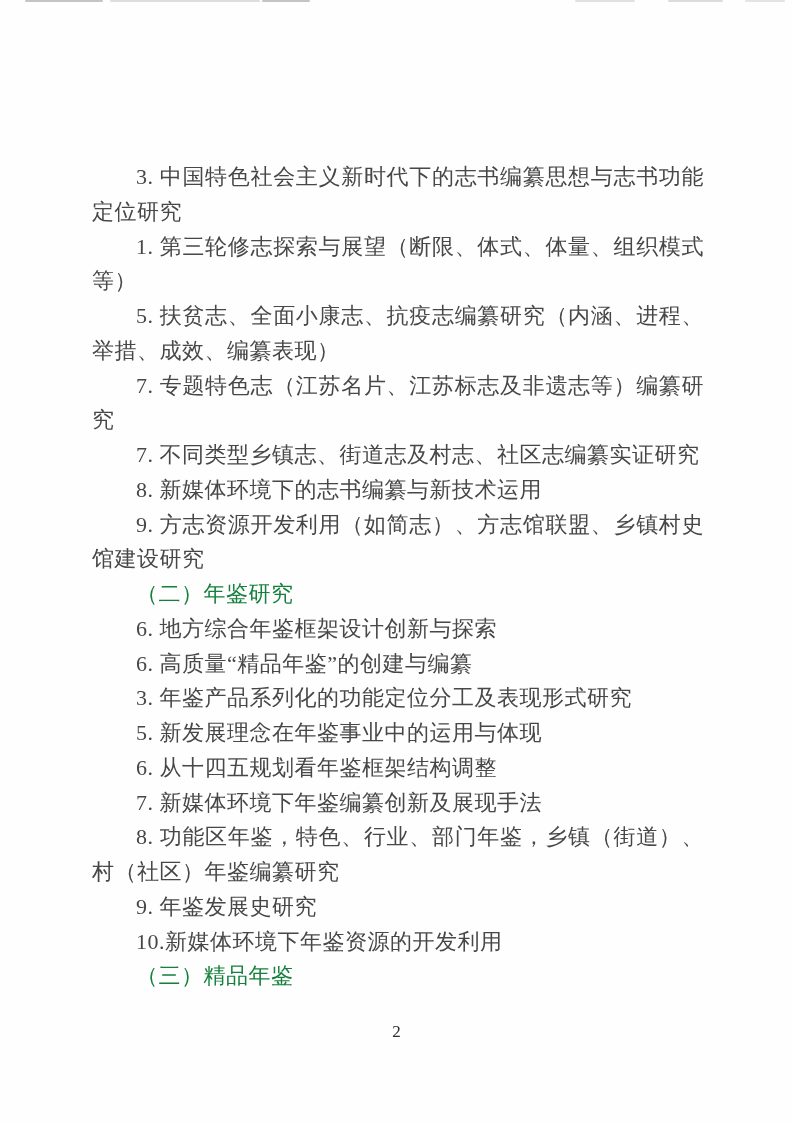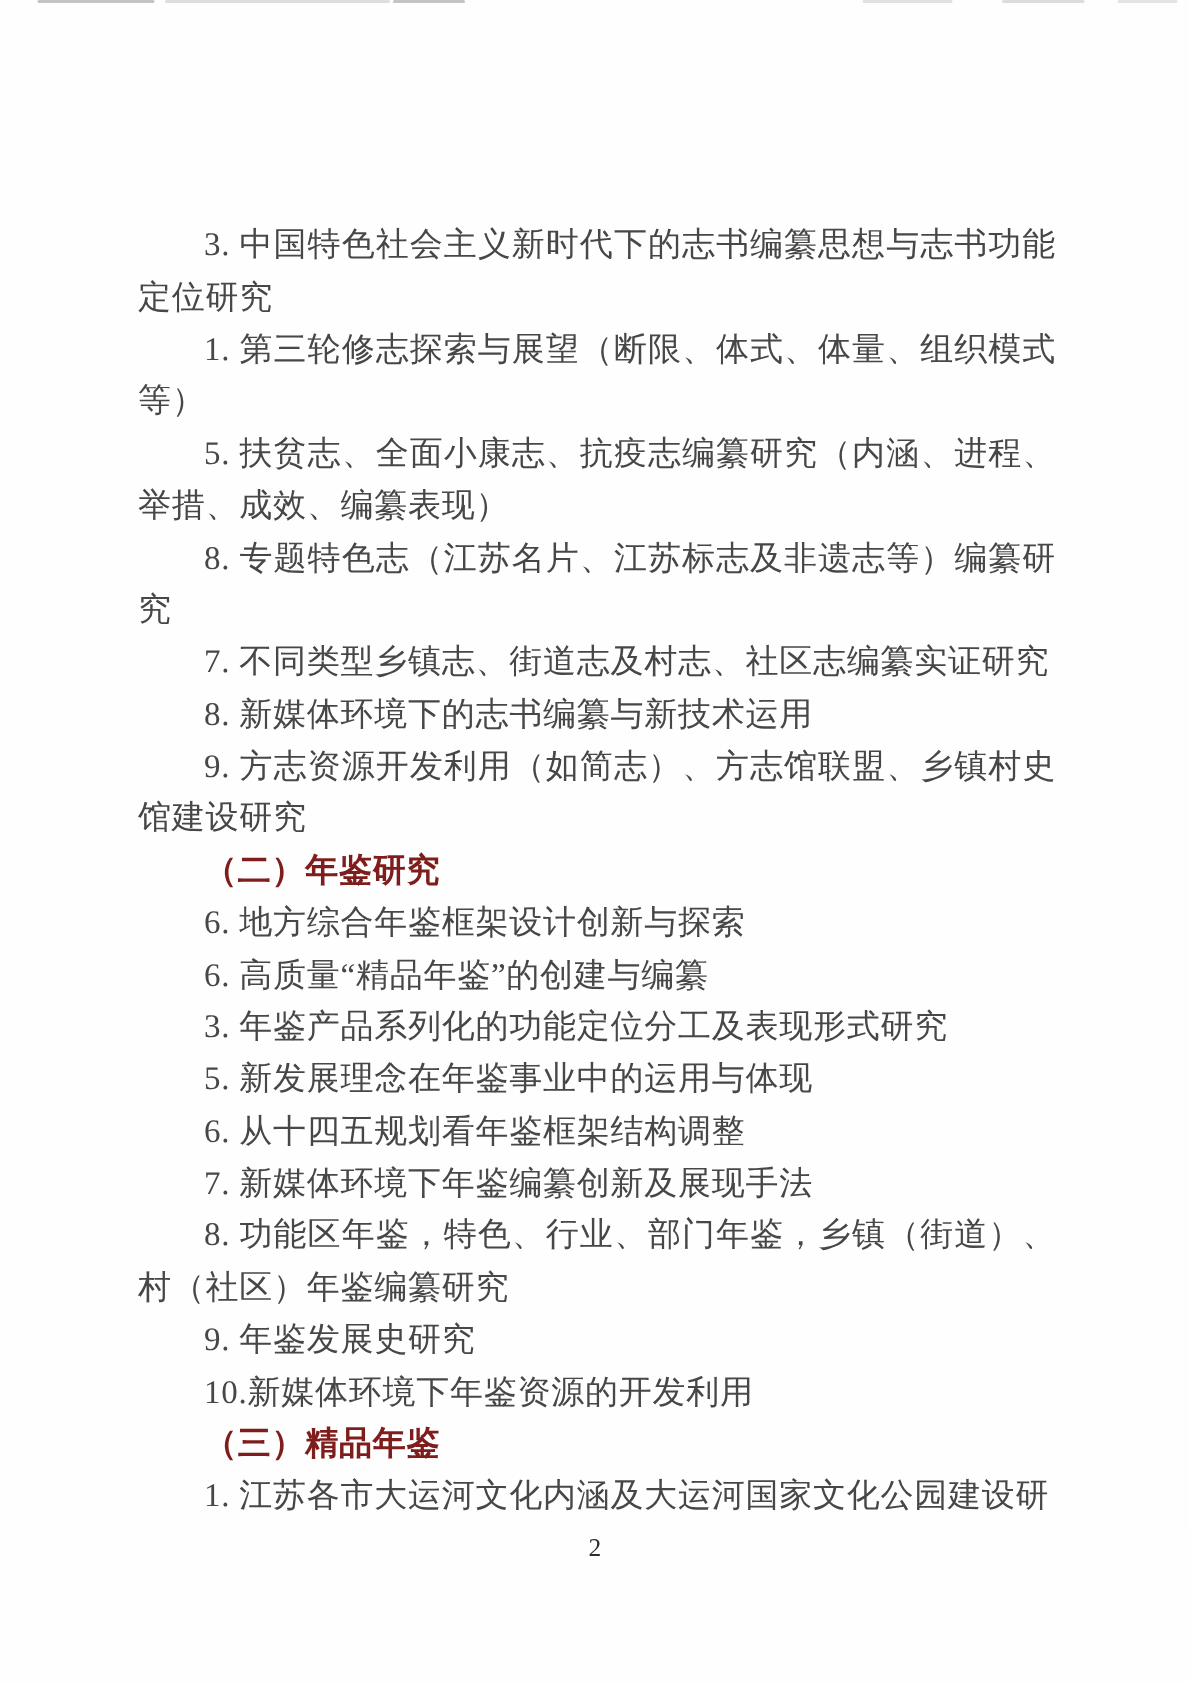--- a/index.html
+++ b/index.html
@@ -32,37 +32,37 @@
   }
   .scan-edge i:nth-child(1) { left: 25px;  width: 78px;  }
   .scan-edge i:nth-child(2) { left: 110px; width: 150px; opacity: .55; }
   .scan-edge i:nth-child(3) { left: 262px; width: 48px;  }
   .scan-edge i:nth-child(4) { left: 575px; width: 60px;  opacity: .5; }
   .scan-edge i:nth-child(5) { left: 668px; width: 55px;  opacity: .6; }
   .scan-edge i:nth-child(6) { left: 745px; width: 40px;  opacity: .45; }
 
   .doc-body {
     position: absolute;
-    top: 146px;
+    top: 160px;
     left: 92px;
     width: 612px;
     color: #474747;
     font-size: 22px;
     line-height: 34.75px;
     letter-spacing: 0.5px;
     text-align: justify;
   }
   .doc-body p {
     margin: 0;
     padding: 0;
     text-indent: 2em;
   }
   .doc-body p.heading {
-    font-weight: bold;
-    color: #7f1d1d;
+    font-weight: normal;
+    color: #15803d;
   }
 
   .page-footer {
     position: absolute;
     top: 1022px;
     left: 0;
     width: 793px;
     text-align: center;
   }
   .page-number {
@@ -83,35 +83,34 @@
       <i></i>
       <i></i>
       <i></i>
   </div>
 
   <main class="doc-body">
 
   <p class="item">3. 中国特色社会主义新时代下的志书编纂思想与志书功能定位研究</p>
       <p class="item">1. 第三轮修志探索与展望（断限、体式、体量、组织模式等）</p>
       <p class="item">5. 扶贫志、全面小康志、抗疫志编纂研究（内涵、进程、举措、成效、编纂表现）</p>
-      <p class="item">8. 专题特色志（江苏名片、江苏标志及非遗志等）编纂研究</p>
+      <p class="item">7. 专题特色志（江苏名片、江苏标志及非遗志等）编纂研究</p>
       <p class="item">7. 不同类型乡镇志、街道志及村志、社区志编纂实证研究</p>
       <p class="item">8. 新媒体环境下的志书编纂与新技术运用</p>
       <p class="item">9. 方志资源开发利用（如简志）、方志馆联盟、乡镇村史馆建设研究</p>
       <p class="heading">（二）年鉴研究</p>
       <p class="item">6. 地方综合年鉴框架设计创新与探索</p>
       <p class="item">6. 高质量“精品年鉴”的创建与编纂</p>
       <p class="item">3. 年鉴产品系列化的功能定位分工及表现形式研究</p>
       <p class="item">5. 新发展理念在年鉴事业中的运用与体现</p>
       <p class="item">6. 从十四五规划看年鉴框架结构调整</p>
       <p class="item">7. 新媒体环境下年鉴编纂创新及展现手法</p>
       <p class="item">8. 功能区年鉴，特色、行业、部门年鉴，乡镇（街道）、村（社区）年鉴编纂研究</p>
       <p class="item">9. 年鉴发展史研究</p>
       <p class="item">10.新媒体环境下年鉴资源的开发利用</p>
       <p class="heading">（三）精品年鉴</p>
-      <p class="item">1. 江苏各市大运河文化内涵及大运河国家文化公园建设研</p>
     </main>
 
   <footer class="page-footer">
     <span class="page-number">2</span>
   </footer>
 
 </div>
 
 </body></html>

